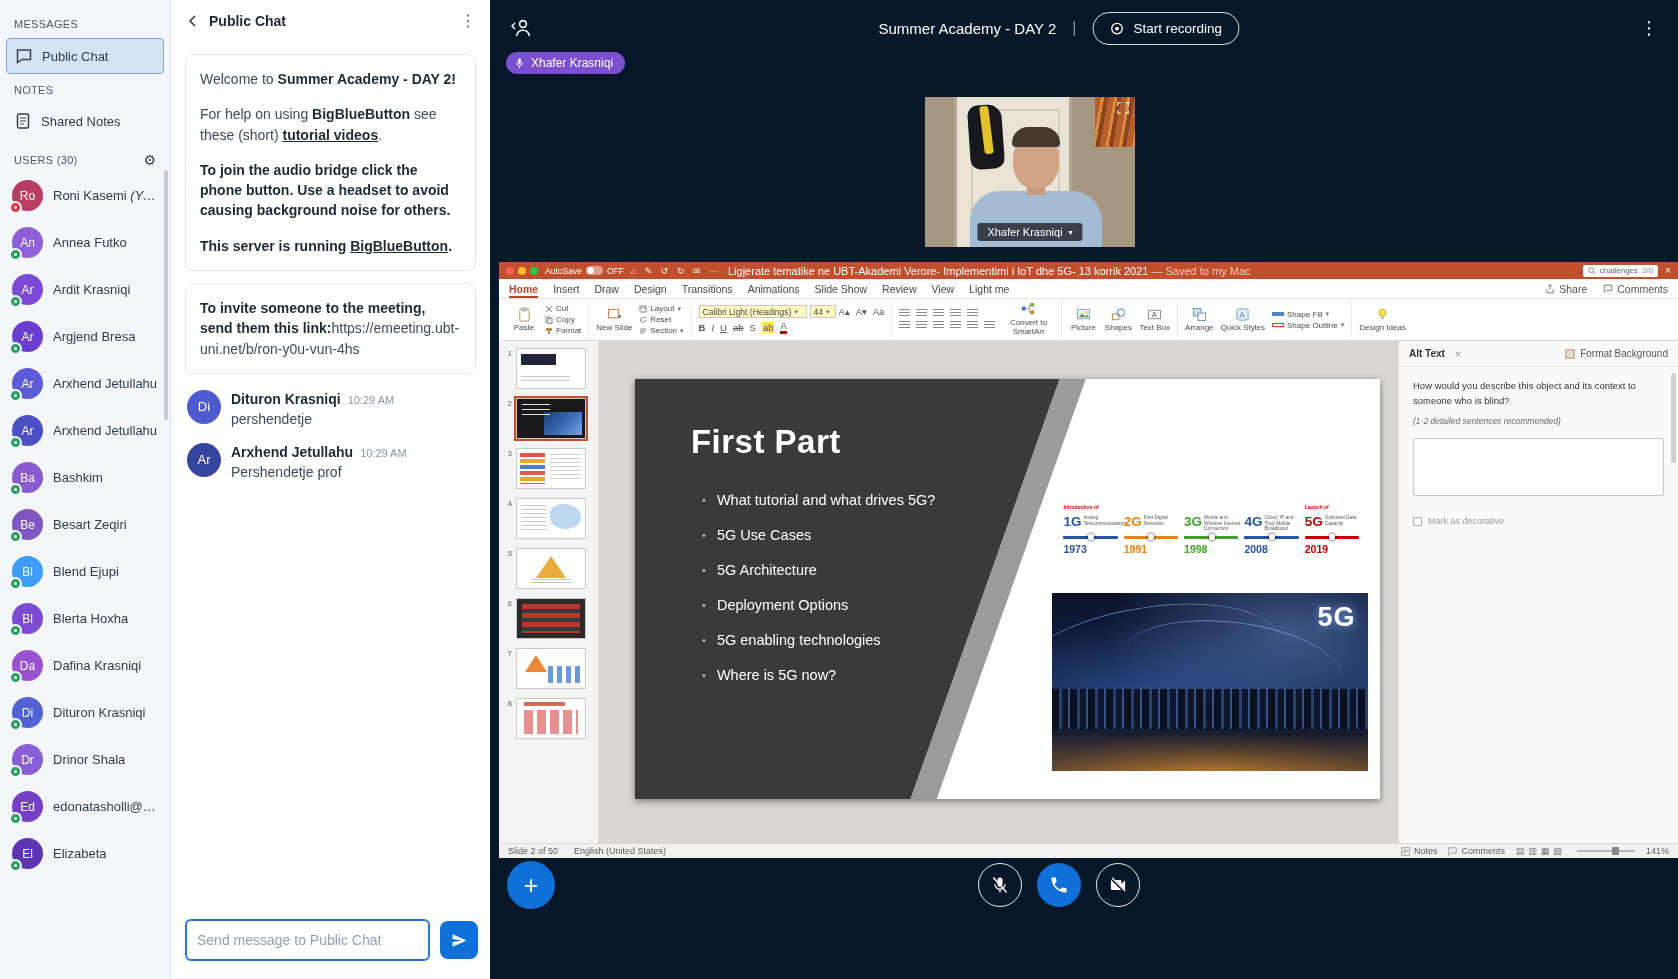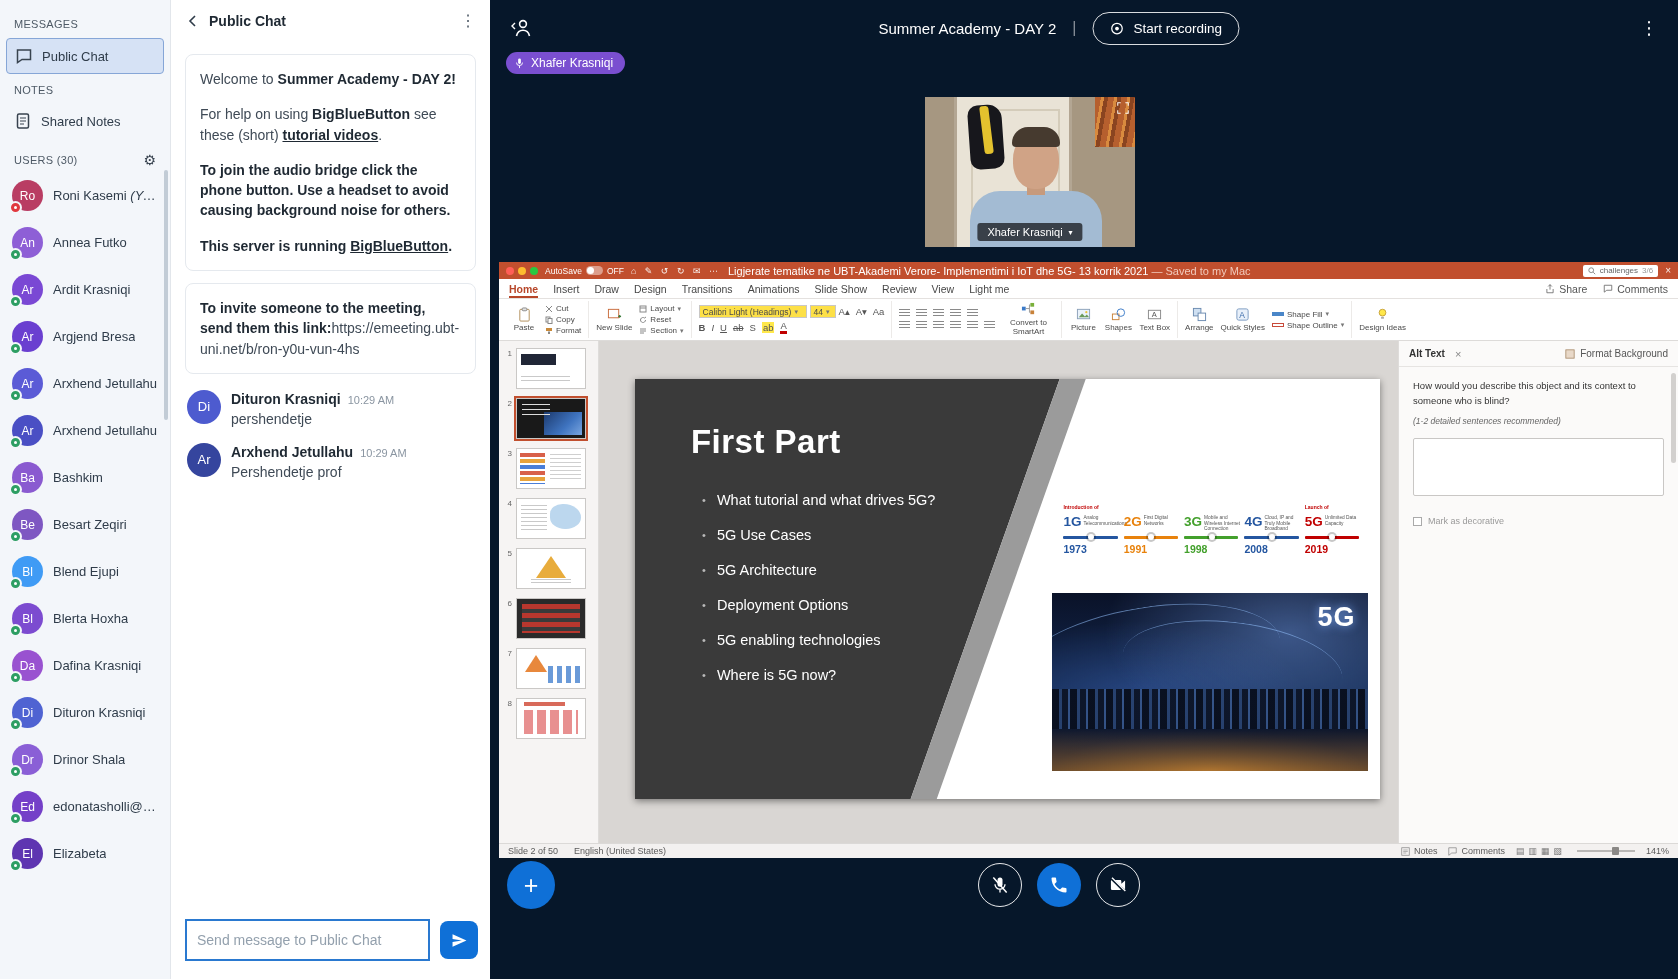--- a/index.html
+++ b/index.html
@@ -32,21 +32,21 @@
   .card p { margin-bottom:15px; }
   .card p:last-child { margin-bottom:0; }
   .card b { color:#1f2933; }
   .lnk { color:#1f2933; font-weight:bold; text-decoration:underline; cursor:pointer; }
   .msg { display:flex; gap:10px; margin:16px 16px; align-items:flex-start; }
   .msg-avatar { width:34px; height:34px; border-radius:50%; color:#fff; font-size:13px; display:flex; align-items:center; justify-content:center; flex:none; }
   .msg-name { font-weight:bold; font-size:14px; color:#1f2933; }
   .msg-time { font-size:11px; color:#8a95a1; margin-left:7px; }
   .msg-text { font-size:14px; color:#3f4a56; margin-top:3px; }
   .chat-input-row { position:absolute; bottom:18px; left:14px; right:12px; display:flex; gap:10px; align-items:center; }
-  .chat-input { flex:1; height:42px; border:2px solid #2a79d0; border-radius:0; padding:0 10px; font-size:14px; color:#333; outline:none; }
+  .chat-input { flex:1; height:42px; border:2px solid #2a79d0; border-radius:6px; padding:0 10px; font-size:14px; color:#333; outline:none; }
   .chat-input::placeholder { color:#93a0ad; }
   .send-btn { width:38px; height:38px; background:#0F70D7; border:none; border-radius:8px; display:flex; align-items:center; justify-content:center; cursor:pointer; flex:none; }
 
   
   .main { position:absolute; left:490px; right:0; top:0; bottom:0; background:#06172A;padding-left:30px; }
   .topbar { position:absolute; top:0; left:0; right:0; height:56px; color:#fff; }
   .topbar-center { position:absolute; left:50%; top:0; height:56px; transform:translateX(-57%); display:flex; align-items:center; gap:16px; }
   .top-title { font-size:15px; color:#fff; white-space:nowrap; }
   .top-div { opacity:.5; }
   .rec-btn { display:flex; align-items:center; gap:9px; border:1px solid rgba(255,255,255,.85); border-radius:999px; padding:8px 16px; font-size:13.5px; color:#fff; background:transparent; cursor:pointer; }
@@ -91,21 +91,21 @@
   .tr-btn { display:flex; align-items:center; gap:4px; cursor:pointer; }
 
   .ppt-ribbon { height:42px; background:#fff; border-bottom:1px solid #dddbd9; display:flex; align-items:stretch; padding:2px 4px; font-size:8px; color:#4a4a4a; flex:none; overflow:hidden; }
   .rgroup { display:flex; align-items:center; gap:7px; padding:0 7px; border-right:1px solid #eceae8; }
   .rgroup:last-child { border-right:none; }
   .bigb { display:flex; flex-direction:column; align-items:center; justify-content:center; gap:2px; min-width:28px; text-align:center; cursor:pointer; line-height:1.1; }
   .sstack { display:flex; flex-direction:column; justify-content:center; gap:2px; }
   .sbtn { display:flex; align-items:center; gap:3px; cursor:pointer; white-space:nowrap; }
   .i16 { width:15px; height:15px; }
   .i8 { width:8px; height:8px; }
-  .fbox { border:1px solid #c9c7c5; height:13px; padding:0 3px; display:flex; align-items:center; font-size:8.5px; background:#fde047; white-space:nowrap; gap:3px; cursor:pointer; }
+  .fbox { border:1px solid #c9c7c5; height:13px; padding:0 3px; display:flex; align-items:center; font-size:8.5px; background:#fef9c3; white-space:nowrap; gap:3px; cursor:pointer; }
   .frow { display:flex; gap:3px; align-items:center; }
   .fcol { display:flex; flex-direction:column; gap:3px; justify-content:center; }
   .glyphs { display:flex; gap:6px; font-size:9.5px; color:#555; align-items:center; }
   .glyphs .bld { font-weight:bold; } .glyphs .ita { font-style:italic; } .glyphs .und { text-decoration:underline; } .glyphs .stk { text-decoration:line-through; }
   .chipA { border-bottom:3px solid #c00000; line-height:1; } .chipH { background:#ffe84a; padding:0 1px; }
   .pic { width:11px; height:9px; display:inline-block; background:repeating-linear-gradient(to bottom,#8a8a8a 0 1px,transparent 1px 3px); }
   .picrow { display:flex; gap:6px; align-items:center; }
   .caret { font-size:7px; color:#777; }
   .chip { width:12px; height:4px; display:inline-block; }
 

